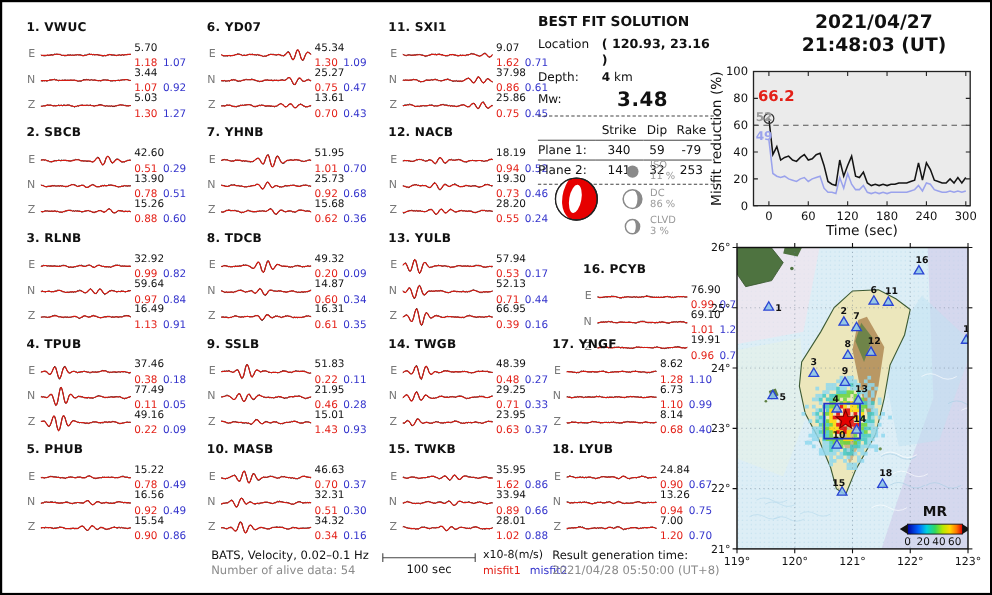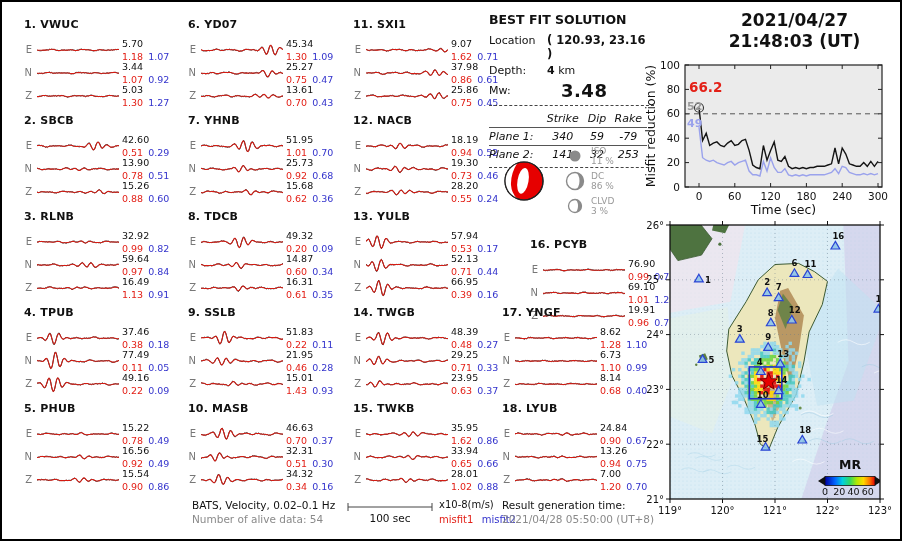--- a/index.html
+++ b/index.html
@@ -19,21 +19,21 @@
   .m2{font-size:9.5px;color:#3333cc;margin-left:5px;}
   
   #solution{position:absolute;left:487px;top:10px;width:165px;height:200px;font-size:11px;}
   .sol-title{font-size:12.5px;font-weight:bold;margin-bottom:6px;}
   .sol-row{margin:3px 0;display:flex;align-items:baseline;}
   .sol-lbl{width:58px;flex:none;}
   .loc-val{font-weight:bold;font-size:11.5px;}
   .depth-val{font-weight:bold;}
   .mw-val{font-weight:bold;font-size:18px;margin-left:14px;letter-spacing:.5px;}
   .dashsep{border-top:1px dashed #444;margin:4px 0;}
-  .soltable{width:158px;border-collapse:collapse;font-size:11px;font-style:italic;}
+  .soltable{width:158px;border-collapse:collapse;font-size:11px;}
   .soltable td{padding:2px 0;text-align:center;}
   .soltable td.rowlab{text-align:left;width:52px;}
   .thin{border-bottom:1px solid #555;}
   .mech{position:absolute;left:14px;top:148px;}
   .comps{position:absolute;left:76px;top:132px;}
   .comp{display:flex;align-items:center;height:24px;margin-bottom:1px;}
   .comp svg{flex:none;}
   .comp .ctxt{margin-left:6px;color:#999;font-size:9px;line-height:10px;}
   
   #event-title{position:absolute;left:690px;top:8px;width:205px;text-align:center;font-weight:bold;font-size:17px;line-height:21px;}
@@ -439,21 +439,21 @@
             <path d="M0.0,10.9L0.9,11.1L1.7,11.4L2.6,11.5L3.4,11.6L4.3,11.6L5.1,11.4L6.0,11.2L6.8,10.9L7.7,10.7L8.5,10.6L9.4,10.6L10.3,10.7L11.1,10.9L12.0,11.2L12.8,11.4L13.7,11.5L14.5,11.6L15.4,11.6L16.2,11.5L17.1,11.4L17.9,11.3L18.8,11.2L19.6,11.1L20.5,11.1L21.4,11.1L22.2,11.0L23.1,10.8L23.9,10.6L24.8,10.4L25.6,10.2L26.5,10.0L27.3,10.0L28.2,10.0L29.0,10.3L29.9,10.6L30.8,11.0L31.6,11.4L32.5,11.8L33.3,12.0L34.2,12.0L35.0,11.7L35.9,11.2L36.7,10.5L37.6,9.9L38.4,9.6L39.3,9.9L40.1,10.7L41.0,11.8L41.9,12.8L42.7,13.3L43.6,13.0L44.4,12.0L45.3,10.7L46.1,9.5L47.0,8.9L47.8,9.1L48.7,10.1L49.5,11.3L50.4,12.4L51.3,12.9L52.1,12.8L53.0,12.2L53.8,11.3L54.7,10.4L55.5,9.9L56.4,9.6L57.2,9.7L58.1,10.0L58.9,10.3L59.8,10.6L60.6,10.8L61.5,10.9L62.4,10.9L63.2,10.9L64.1,10.9L64.9,11.0L65.8,11.1L66.6,11.3L67.5,11.5L68.3,11.6L69.2,11.7L70.0,11.6L70.9,11.5L71.8,11.2L72.6,11.0L73.5,10.7L74.3,10.6L75.2,10.6L76.0,10.7L76.9,10.9L77.7,11.2L78.6,11.4L79.4,11.6L80.3,11.6L81.1,11.5L82.0,11.4" fill="none" stroke="#d41b12" stroke-width="1.05"></path>
           </svg>
           <div class="nums"><span class="amp">35.95</span><br><span class="m1">1.62</span><span class="m2">0.86</span></div>
         </div>
         <div class="chrow" style="top: 45px;">
           <span class="chlab">N</span>
           <svg width="82" height="22" class="trace">
             <path d="M0.0,11.2L0.9,11.4L1.7,10.7L2.6,10.9L3.4,10.1L4.3,9.7L5.1,10.2L6.0,10.6L6.8,10.7L7.7,10.8L8.5,11.3L9.4,11.7L10.3,11.6L11.1,11.5L12.0,12.1L12.8,11.3L13.7,11.6L14.5,11.5L15.4,11.8L16.2,12.1L17.1,11.5L17.9,11.1L18.8,10.9L19.6,10.9L20.5,10.3L21.4,10.2L22.2,10.1L23.1,9.9L23.9,9.8L24.8,10.5L25.6,10.4L26.5,10.8L27.3,10.8L28.2,11.6L29.0,11.3L29.9,11.6L30.8,11.0L31.6,10.5L32.5,10.4L33.3,10.2L34.2,10.2L35.0,10.3L35.9,10.6L36.7,11.0L37.6,11.6L38.4,11.4L39.3,11.0L40.1,10.4L41.0,9.8L41.9,9.2L42.7,9.5L43.6,10.4L44.4,11.6L45.3,12.6L46.1,13.2L47.0,13.3L47.8,13.0L48.7,12.7L49.5,11.6L50.4,10.1L51.3,9.6L52.1,9.9L53.0,9.8L53.8,10.3L54.7,10.6L55.5,10.9L56.4,10.6L57.2,10.6L58.1,10.8L58.9,10.8L59.8,10.1L60.6,10.2L61.5,10.8L62.4,11.1L63.2,10.9L64.1,11.7L64.9,11.8L65.8,11.2L66.6,10.9L67.5,10.8L68.3,10.3L69.2,10.8L70.0,10.0L70.9,10.7L71.8,10.7L72.6,11.0L73.5,11.5L74.3,11.6L75.2,11.4L76.0,12.1L76.9,12.2L77.7,11.8L78.6,11.7L79.4,11.5L80.3,11.1L81.1,10.9L82.0,11.2" fill="none" stroke="#141414" stroke-width="0.9"></path>
             <path d="M0.0,11.4L0.9,11.2L1.7,10.9L2.6,10.6L3.4,10.4L4.3,10.3L5.1,10.3L6.0,10.5L6.8,10.7L7.7,11.0L8.5,11.3L9.4,11.5L10.3,11.6L11.1,11.7L12.0,11.6L12.8,11.6L13.7,11.5L14.5,11.5L15.4,11.5L16.2,11.6L17.1,11.5L17.9,11.4L18.8,11.2L19.6,10.9L20.5,10.6L21.4,10.3L22.2,10.1L23.1,10.0L23.9,10.1L24.8,10.3L25.6,10.6L26.5,10.9L27.3,11.2L28.2,11.4L29.0,11.4L29.9,11.3L30.8,11.1L31.6,10.9L32.5,10.6L33.3,10.5L34.2,10.5L35.0,10.7L35.9,11.1L36.7,11.4L37.6,11.7L38.4,11.6L39.3,11.3L40.1,10.7L41.0,10.1L41.9,9.7L42.7,9.8L43.6,10.5L44.4,11.5L45.3,12.5L46.1,13.3L47.0,13.4L47.8,13.0L48.7,12.1L49.5,11.1L50.4,10.2L51.3,9.7L52.1,9.6L53.0,9.9L53.8,10.2L54.7,10.6L55.5,10.9L56.4,10.9L57.2,10.9L58.1,10.7L58.9,10.6L59.8,10.6L60.6,10.6L61.5,10.8L62.4,11.0L63.2,11.2L64.1,11.4L64.9,11.5L65.8,11.4L66.6,11.2L67.5,11.0L68.3,10.7L69.2,10.5L70.0,10.4L70.9,10.4L71.8,10.6L72.6,10.9L73.5,11.2L74.3,11.5L75.2,11.7L76.0,11.8L76.9,11.8L77.7,11.7L78.6,11.6L79.4,11.4L80.3,11.3L81.1,11.3L82.0,11.2" fill="none" stroke="#d41b12" stroke-width="1.05"></path>
           </svg>
-          <div class="nums"><span class="amp">33.94</span><br><span class="m1">0.65</span><span class="m2">0.66</span></div>
+          <div class="nums"><span class="amp">33.94</span><br><span class="m1">0.89</span><span class="m2">0.66</span></div>
         </div>
         <div class="chrow" style="top: 68px;">
           <span class="chlab">Z</span>
           <svg width="82" height="22" class="trace">
             <path d="M0.0,10.2L0.9,9.6L1.7,9.9L2.6,10.1L3.4,11.0L4.3,10.8L5.1,11.1L6.0,11.1L6.8,11.4L7.7,11.8L8.5,11.4L9.4,11.5L10.3,11.3L11.1,11.4L12.0,12.4L12.8,11.6L13.7,11.8L14.5,12.0L15.4,11.3L16.2,10.6L17.1,10.2L17.9,10.2L18.8,10.4L19.6,9.9L20.5,10.5L21.4,10.4L22.2,10.9L23.1,11.1L23.9,11.5L24.8,11.9L25.6,11.2L26.5,10.9L27.3,10.6L28.2,10.9L29.0,10.9L29.9,11.0L30.8,10.5L31.6,10.5L32.5,10.9L33.3,10.1L34.2,9.4L35.0,9.6L35.9,9.5L36.7,10.0L37.6,11.3L38.4,12.1L39.3,13.5L40.1,13.4L41.0,13.0L41.9,12.1L42.7,11.1L43.6,10.0L44.4,9.8L45.3,9.8L46.1,11.0L47.0,11.8L47.8,12.3L48.7,12.1L49.5,12.0L50.4,11.4L51.3,10.9L52.1,10.4L53.0,10.5L53.8,10.3L54.7,10.6L55.5,10.6L56.4,10.8L57.2,11.2L58.1,11.5L58.9,11.2L59.8,11.5L60.6,11.0L61.5,11.7L62.4,11.1L63.2,10.5L64.1,10.2L64.9,10.3L65.8,10.1L66.6,9.9L67.5,10.2L68.3,10.4L69.2,10.7L70.0,11.2L70.9,11.7L71.8,11.6L72.6,12.2L73.5,11.6L74.3,12.0L75.2,12.0L76.0,11.4L76.9,11.4L77.7,11.6L78.6,11.6L79.4,12.0L80.3,11.0L81.1,11.4L82.0,10.3" fill="none" stroke="#141414" stroke-width="0.9"></path>
             <path d="M0.0,9.9L0.9,9.9L1.7,10.1L2.6,10.3L3.4,10.6L4.3,10.9L5.1,11.2L6.0,11.3L6.8,11.4L7.7,11.4L8.5,11.5L9.4,11.5L10.3,11.6L11.1,11.7L12.0,11.8L12.8,11.8L13.7,11.8L14.5,11.6L15.4,11.3L16.2,11.0L17.1,10.6L17.9,10.4L18.8,10.3L19.6,10.3L20.5,10.5L21.4,10.8L22.2,11.1L23.1,11.3L23.9,11.4L24.8,11.4L25.6,11.2L26.5,11.0L27.3,10.8L28.2,10.8L29.0,10.8L29.9,10.8L30.8,10.9L31.6,10.8L32.5,10.6L33.3,10.2L34.2,9.7L35.0,9.4L35.9,9.5L36.7,10.1L37.6,11.1L38.4,12.2L39.3,13.0L40.1,13.3L41.0,12.9L41.9,12.0L42.7,11.0L43.6,10.2L44.4,9.9L45.3,10.2L46.1,10.9L47.0,11.5L47.8,12.0L48.7,12.0L49.5,11.7L50.4,11.2L51.3,10.8L52.1,10.4L53.0,10.3L53.8,10.3L54.7,10.5L55.5,10.6L56.4,10.8L57.2,11.0L58.1,11.1L58.9,11.2L59.8,11.3L60.6,11.3L61.5,11.2L62.4,11.0L63.2,10.7L64.1,10.4L64.9,10.1L65.8,10.0L66.6,10.0L67.5,10.2L68.3,10.5L69.2,10.9L70.0,11.2L70.9,11.5L71.8,11.7L72.6,11.7L73.5,11.7L74.3,11.6L75.2,11.6L76.0,11.6L76.9,11.6L77.7,11.6L78.6,11.6L79.4,11.5L80.3,11.3L81.1,11.1L82.0,10.8" fill="none" stroke="#d41b12" stroke-width="1.05"></path>
           </svg>
           <div class="nums"><span class="amp">28.01</span><br><span class="m1">1.02</span><span class="m2">0.88</span></div>
         </div>
       </div>

